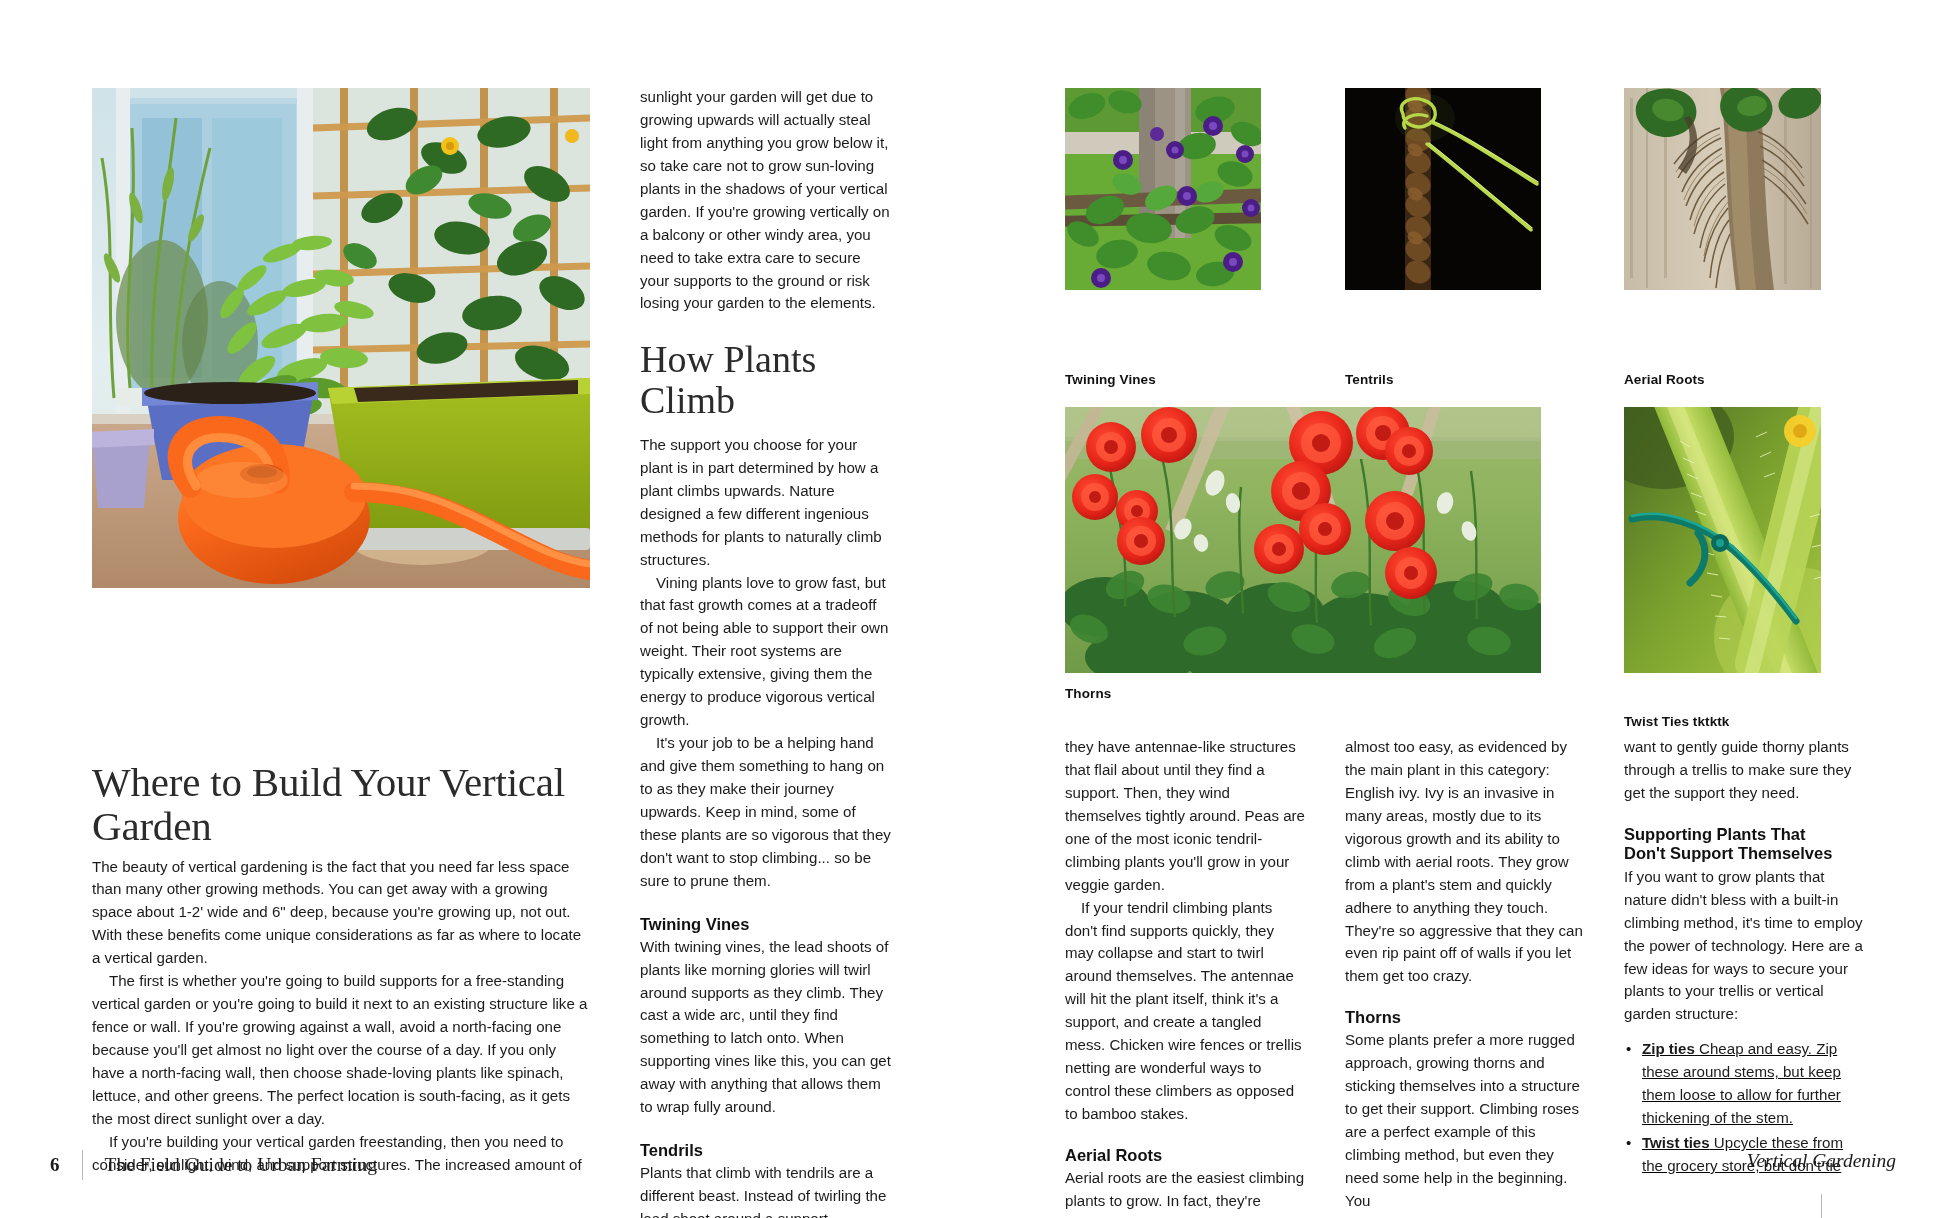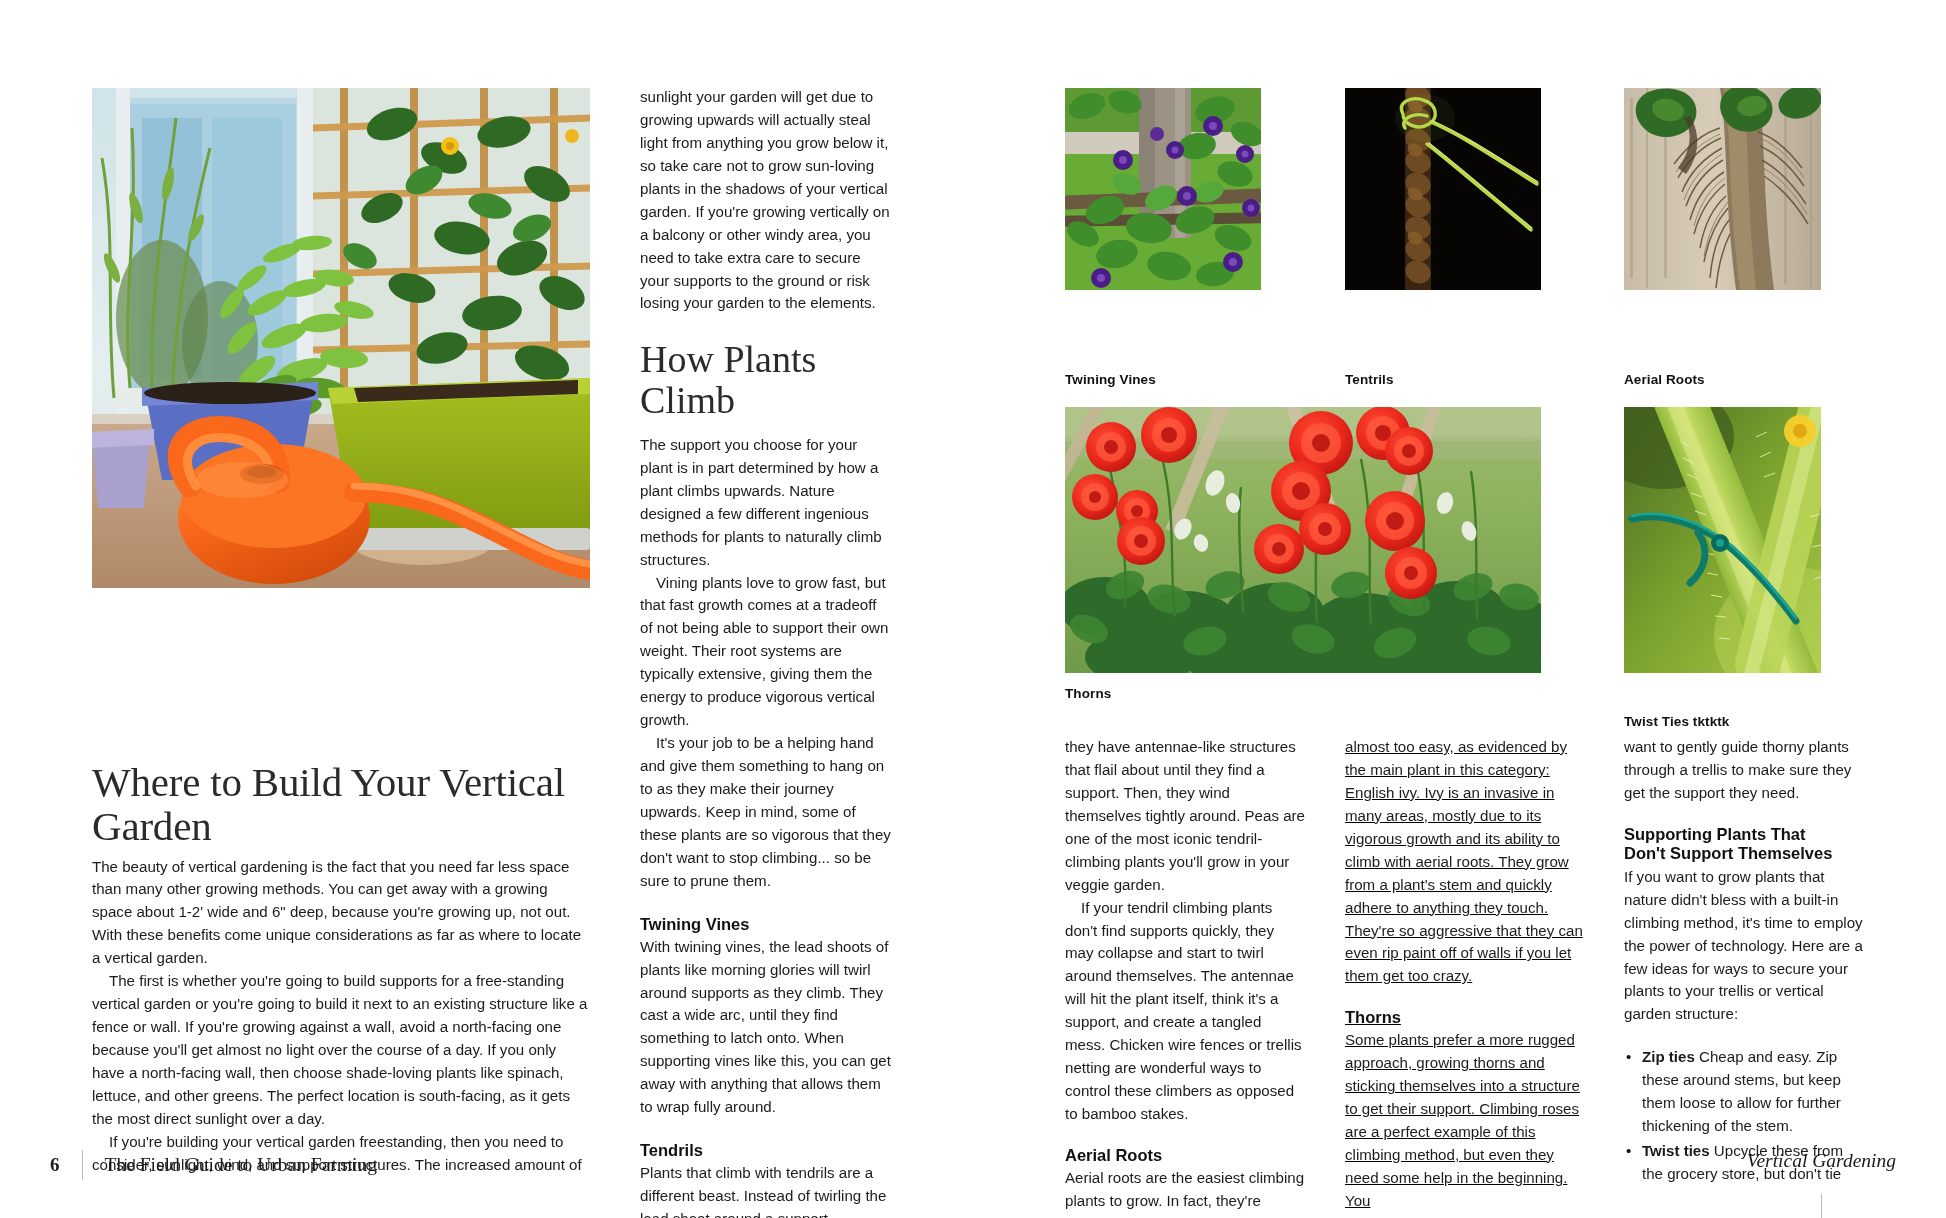--- a/index.html
+++ b/index.html
@@ -124,24 +124,24 @@
     width: 240px;
   }
   .rcol p { font-size: 15.1px; line-height: 1.52; color: #1b1b1b; }
   .rcol p.indent { text-indent: 16px; }
   .rcol h3 {
     font-size: 16.5px; font-weight: 700; color: #111;
     margin: 20px 0 2px 0;
   }
   .rcol h3.two-line { line-height: 1.18; }
   .rcol-1 { left: 1065px; }
-  .rcol-2 { left: 1345px; text-decoration: underline; }
+  .rcol-2 { left: 1345px; }
   .rcol-3 { left: 1624px; width: 243px; }
 
-  .bullets { margin-top: 20px; list-style: none; }
+  .bullets { margin-top: 12px; list-style: none; text-decoration: underline; }
   .bullets li {
     font-size: 15.1px;
     line-height: 1.52;
     color: #1b1b1b;
     padding-left: 18px;
     position: relative;
     margin-bottom: 2px;
   }
   .bullets li::before {
     content: "\2022";

